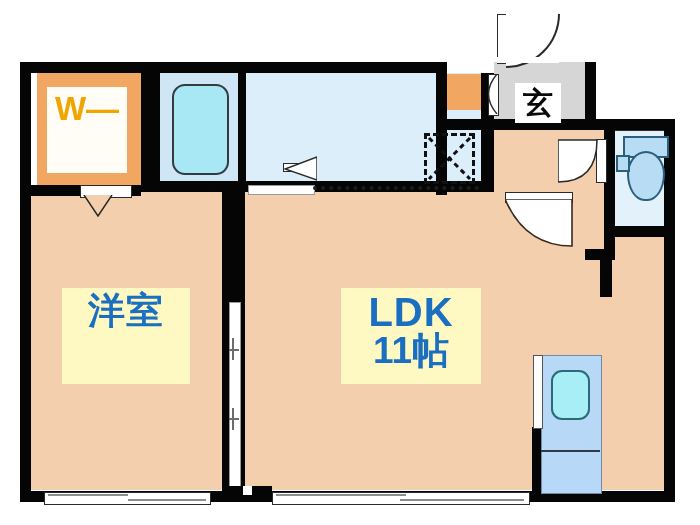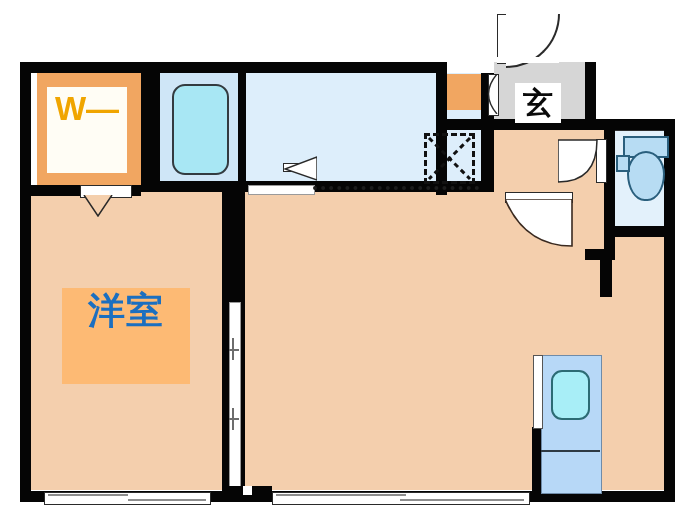--- a/index.html
+++ b/index.html
@@ -26,21 +26,21 @@
   .room      { background: #f4cfad; }
   .wet       { background: #ddeefb; }
   .tub-room  { background: #cfe6f7; }
   .closet    { background: #f1a661; }
   .genkan    { background: #d6d6d6; }
   .white     { background: #ffffff; }
 
   
   .label {
     color: #1b6fc0;
-    background: #fdba74;
+    background: #fef9c3;
     text-align: center;
     line-height: 1.0;
     font-weight: bold;
     letter-spacing: 1px;
   }
   .label .l1 { display: block; }
   .label .l2 { display: block; }
 
   #lbl-bedroom {
     left: 62px; top: 288px; width: 128px; height: 92px;
@@ -255,20 +255,24 @@
   <div class="abs window-bar" style="left:276px; top:494px; width:130px; height:2px;"></div>
   <div class="abs window-bar" style="left:400px; top:499px; width:124px; height:2px;"></div>
 
   <div class="abs wall" style="left:222px; top:486px; width:50px; height:16px;"></div>
   <div class="abs white" style="left:243px; top:486px; width:9px; height:9px;"></div>
 
   <div class="abs label" id="lbl-bedroom">
     <span class="l1">洋室</span>
   </div>
 
+  <div class="abs label" id="lbl-ldk">
+    <span class="l1">LDK</span>
+    <span class="l2">11帖</span>
+  </div>
 
   <div class="abs label" id="lbl-genkan">玄</div>
 
   <div class="abs label" id="lbl-wcl">
     <span class="l1">W—</span>
   </div>
 
 </div>
 
 </body></html>

